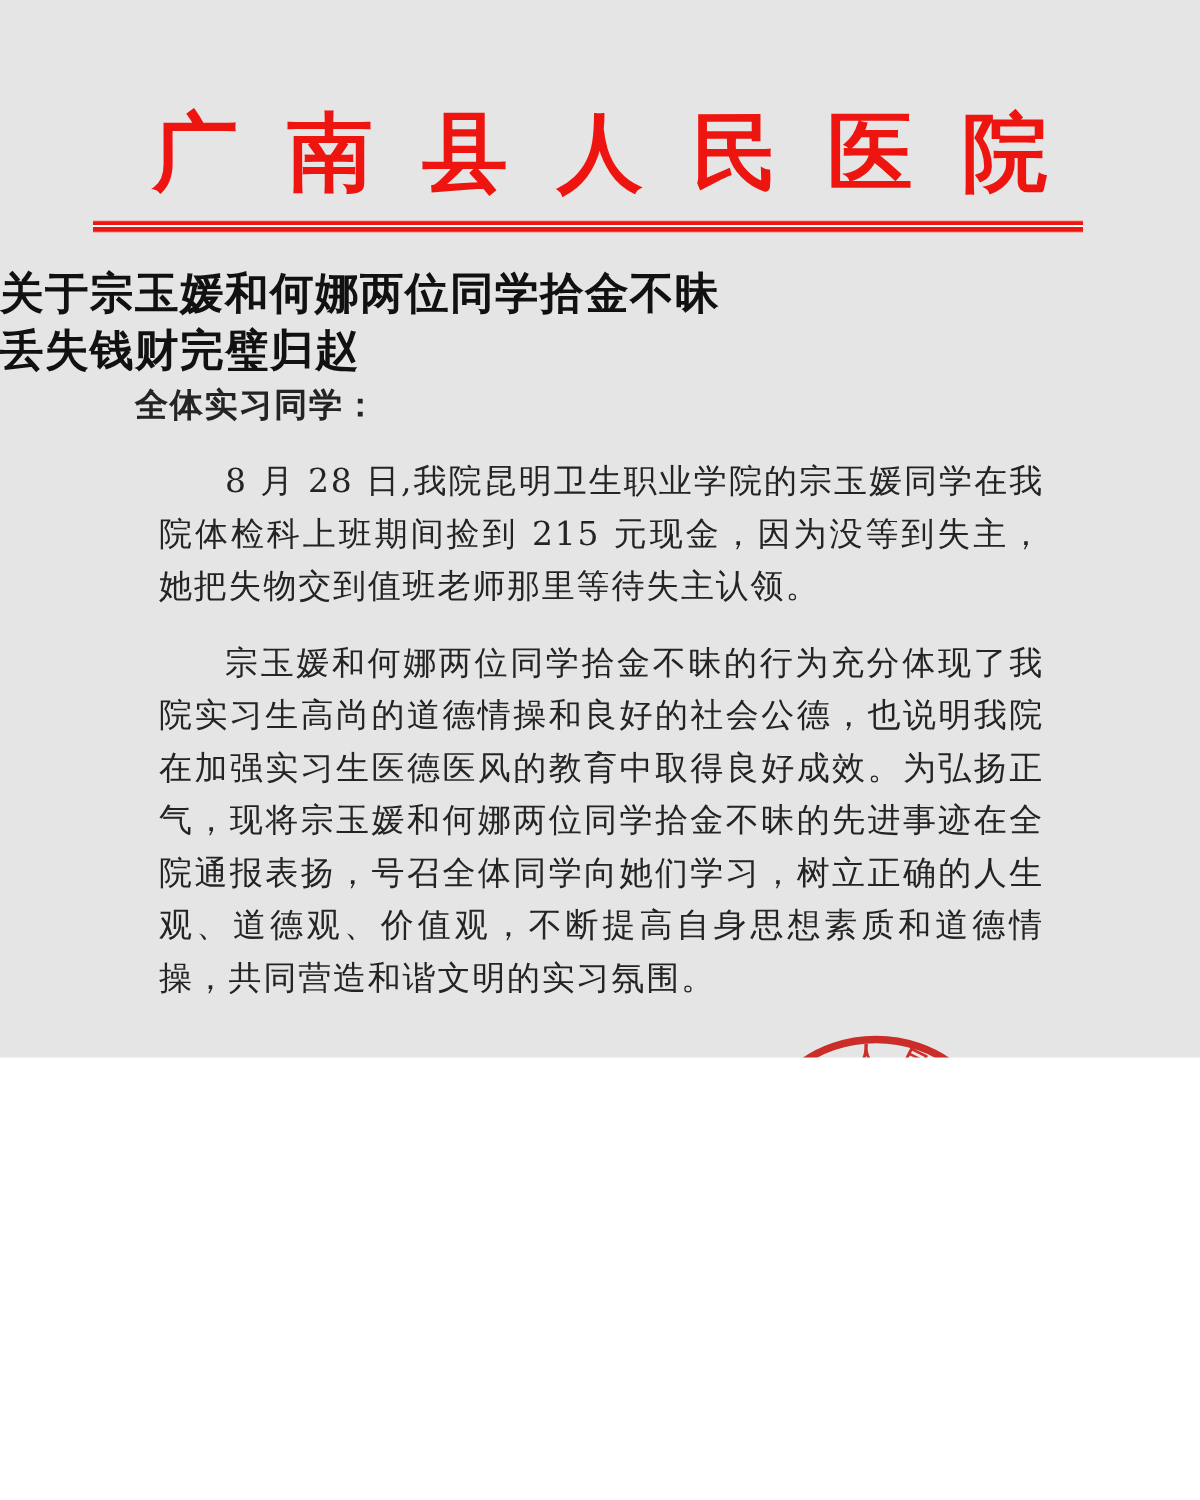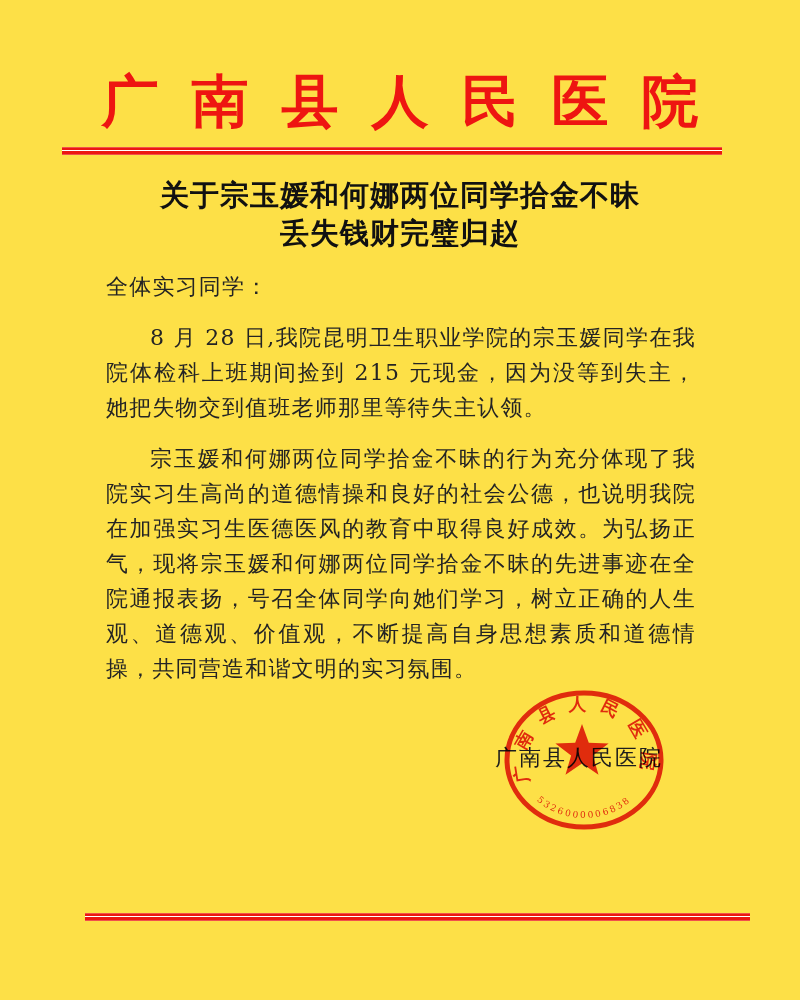--- a/index.html
+++ b/index.html
@@ -4,22 +4,22 @@
 <style>
   html, body { margin: 0; padding: 0; }
   body {
     width: 800px; height: 1000px;
     background: #ffffff;
     font-family: "DejaVu Serif", "Liberation Serif", serif;
     color: #222222;
   }
   .page {
     position: relative;
-    width: 800px; height: 1000px;
-    background: #fde047;
+    width: 800px; height: 705px;
+    background: #e5e5e5;
     overflow: hidden;
   }
   
   .hospital-header {
     position: absolute;
     top: 64px; left: 0; right: 0;
     text-align: center;
     font-size: 57px;
     font-weight: bold;
     color: #ee1511;
@@ -34,39 +34,39 @@
       #ffffff 3px, #ffffff 4.5px,
       #ec1711 4.5px, #ec1711 7px, #f58b87 8px);
   }
   .rule-top    { left: 62px; width: 660px; top: 147px; height: 8px; }
   .rule-bottom { left: 85px; width: 665px; top: 913px; height: 8px; }
 
   
   .doc-title {
     position: absolute;
     top: 176px; left: 0; right: 0;
-    text-align: center;
+    text-align: left;
     font-size: 29px;
     font-weight: bold;
     line-height: 38px;
     color: #111111;
     letter-spacing: 1px;
   }
 
   
   .body-text {
     position: absolute;
     top: 253px; left: 90px; width: 622px;
     font-size: 22px;
     line-height: 35px;
     letter-spacing: 1.2px;
     text-align: justify;
     color: #242424;
   }
-  .salutation { margin: 16px; }
+  .salutation { margin: 0; font-weight: bold; }
   .body-text p { margin: 16px; text-indent: 2em; }
 
   
   .sig-block {
     position: absolute;
     top: 741px; left: 468px; width: 222px;
     text-align: center;
     font-size: 22px;
     line-height: 33px;
     letter-spacing: 2px;

